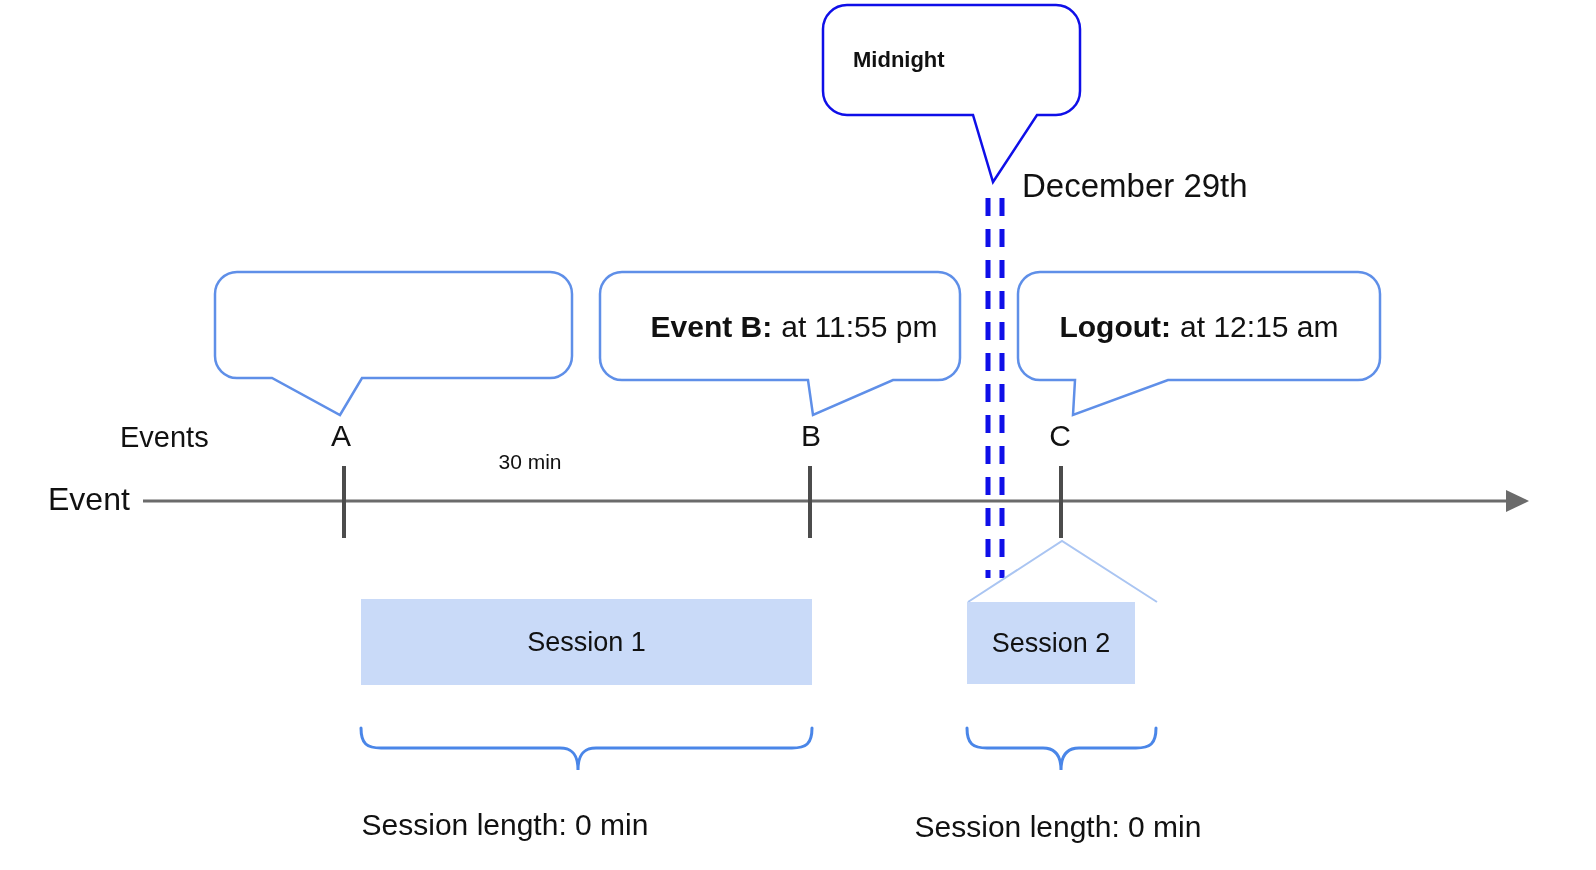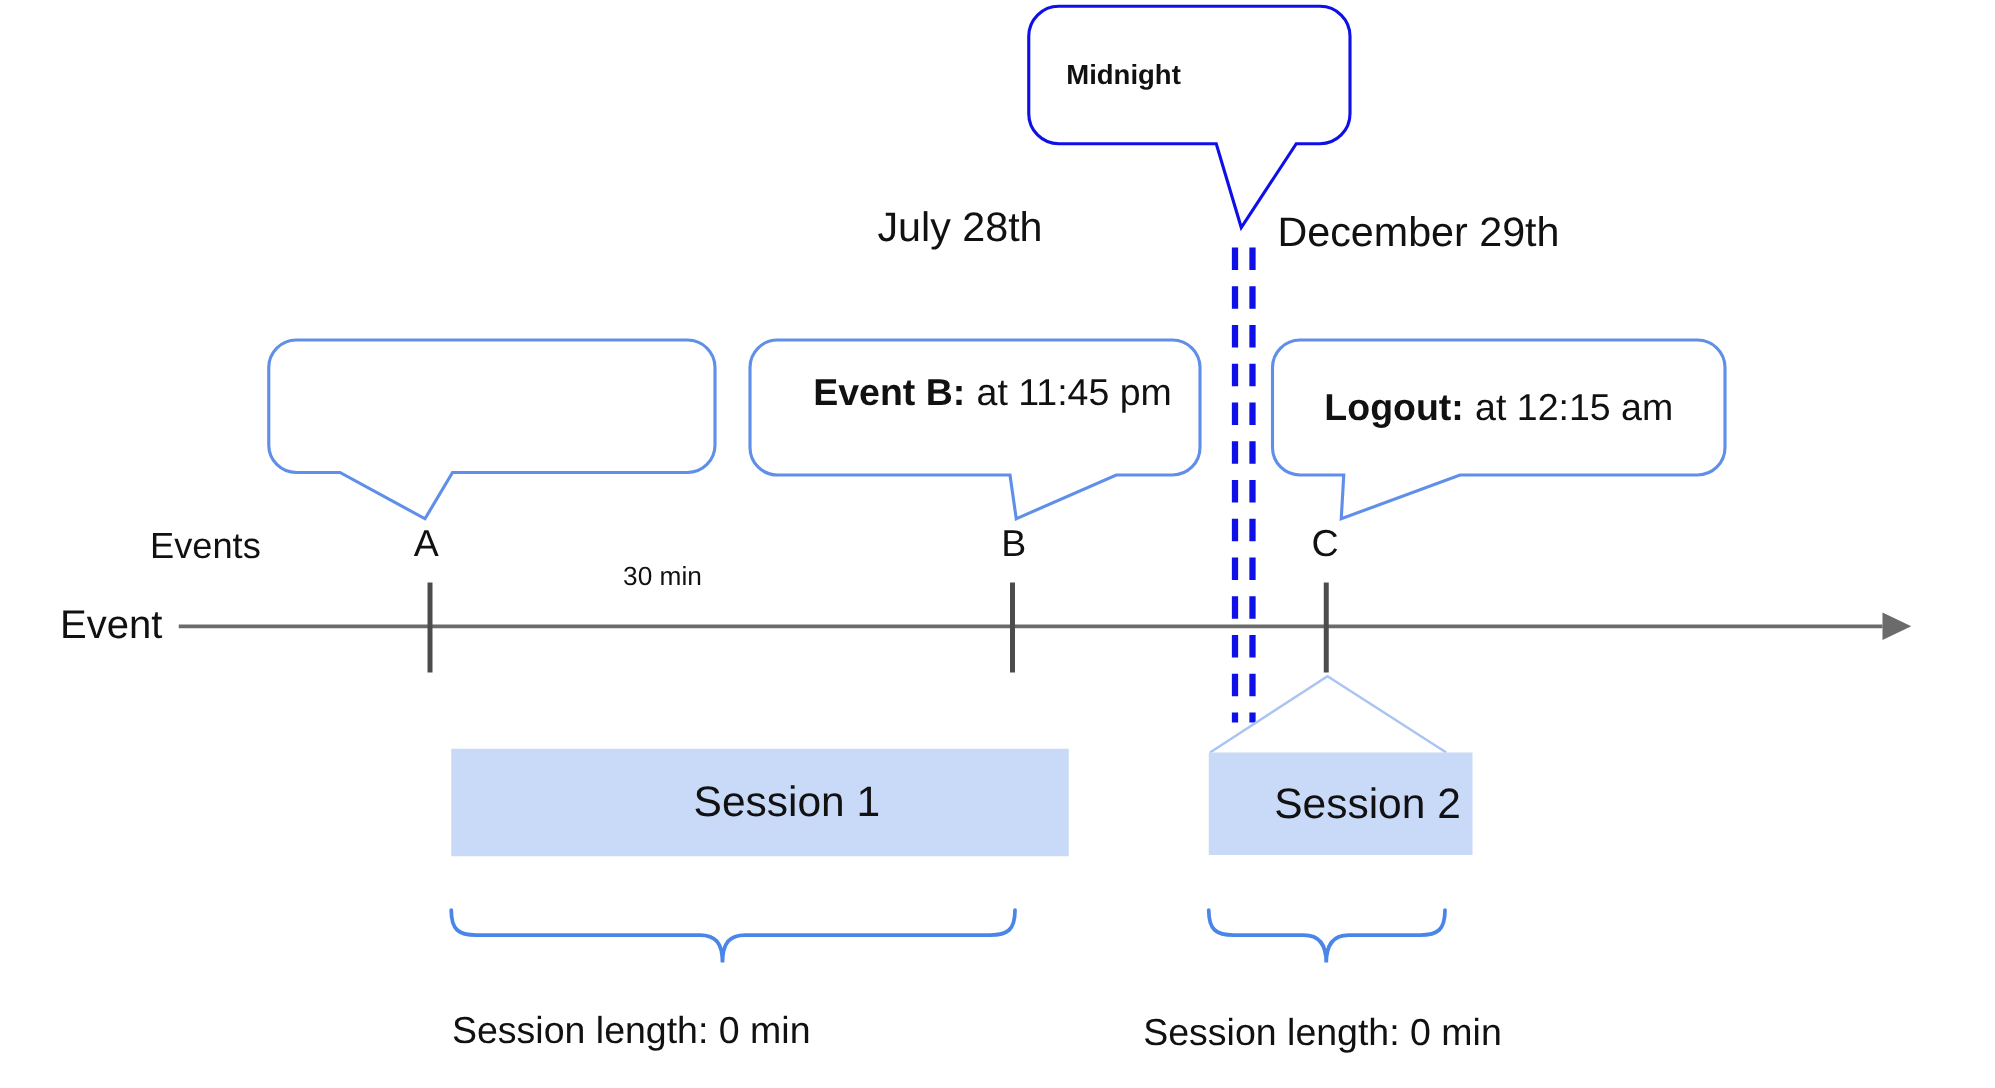--- a/index.html
+++ b/index.html
@@ -37,22 +37,21 @@
   .midnight-text { font-size: 22px; font-weight: bold; justify-content: flex-start; padding-left: 30px; box-sizing: border-box; }
   .date-label { font-size: 33px; }
   .row-label { font-size: 29px; }
   .user-label { font-size: 32px; }
   .event-letter { font-size: 30px; }
   .interval { font-size: 21px; }
   .session-box {
     position: absolute; z-index: 2;
     background: var(--session-fill, #c9daf8);
     display: flex; align-items: center; justify-content: center;
-    font-size: 34px;
-    padding-left: 43px;
+    font-size: 27px;
   }
   .length-label { font-size: 30px; text-align: center; }
 </style>
 </head>
 <body>
 
 <div class="canvas">
 
   <svg class="shape-layer" width="1596" height="870" viewBox="0 0 1596 870">
 
@@ -76,26 +75,25 @@
 
     <path class="bubble" d="M 1040 272 H 1358 A 22 22 0 0 1 1380 294 V 358 A 22 22 0 0 1 1358 380 H 1168 L 1073 415 L 1075 380 H 1040 A 22 22 0 0 1 1018 358 V 294 A 22 22 0 0 1 1040 272 Z"></path>
 
     <path class="brace" d="M 361 728 C 361 744 367 748 381 748 H 560 C 572 748 578 754 578 770 C 578 754 584 748 596 748 H 792 C 806 748 812 744 812 728"></path>
 
     <path class="brace" d="M 967 728 C 967 744 973 748 987 748 H 1043 C 1053 748 1061 753 1061 770 C 1061 753 1069 748 1079 748 H 1136 C 1150 748 1156 744 1156 728"></path>
   </svg>
 
   <div class="txt flexbox midnight-text" style="left:823px; top:5px; width:257px; height:110px;">Midnight</div>
 
-  <div class="txt date-label center" style="left:668px; top:164px; width:200px;">July 28th</div>
   <div class="txt date-label center" style="left:1022px; top:168px; width:200px;">December 29th</div>
 
-  <div class="txt flexbox bubble-text" style="left:600px; top:260px; width:388px; height:108px;align-items:center;">
+  <div class="txt flexbox bubble-text" style="left:600px; top:272px; width:388px; height:108px;align-items:center;">
     <span class="b">Event B:</span>
-    <span>at 11:45 pm</span>
+    <span>at 11:55 pm</span>
   </div>
   <div class="txt flexbox bubble-text" style="left:1018px; top:272px; width:362px; height:108px;">
     <span class="b">Logout:</span>
     <span>at 12:15 am</span>
   </div>
 
   <div class="txt row-label" style="left:120px; top:422px;">Events</div>
   <div class="txt user-label" style="left:48px; top:482px;">Event</div>
 
   <div class="txt event-letter center" style="left:311px; top:419px; width:60px;">A</div>

